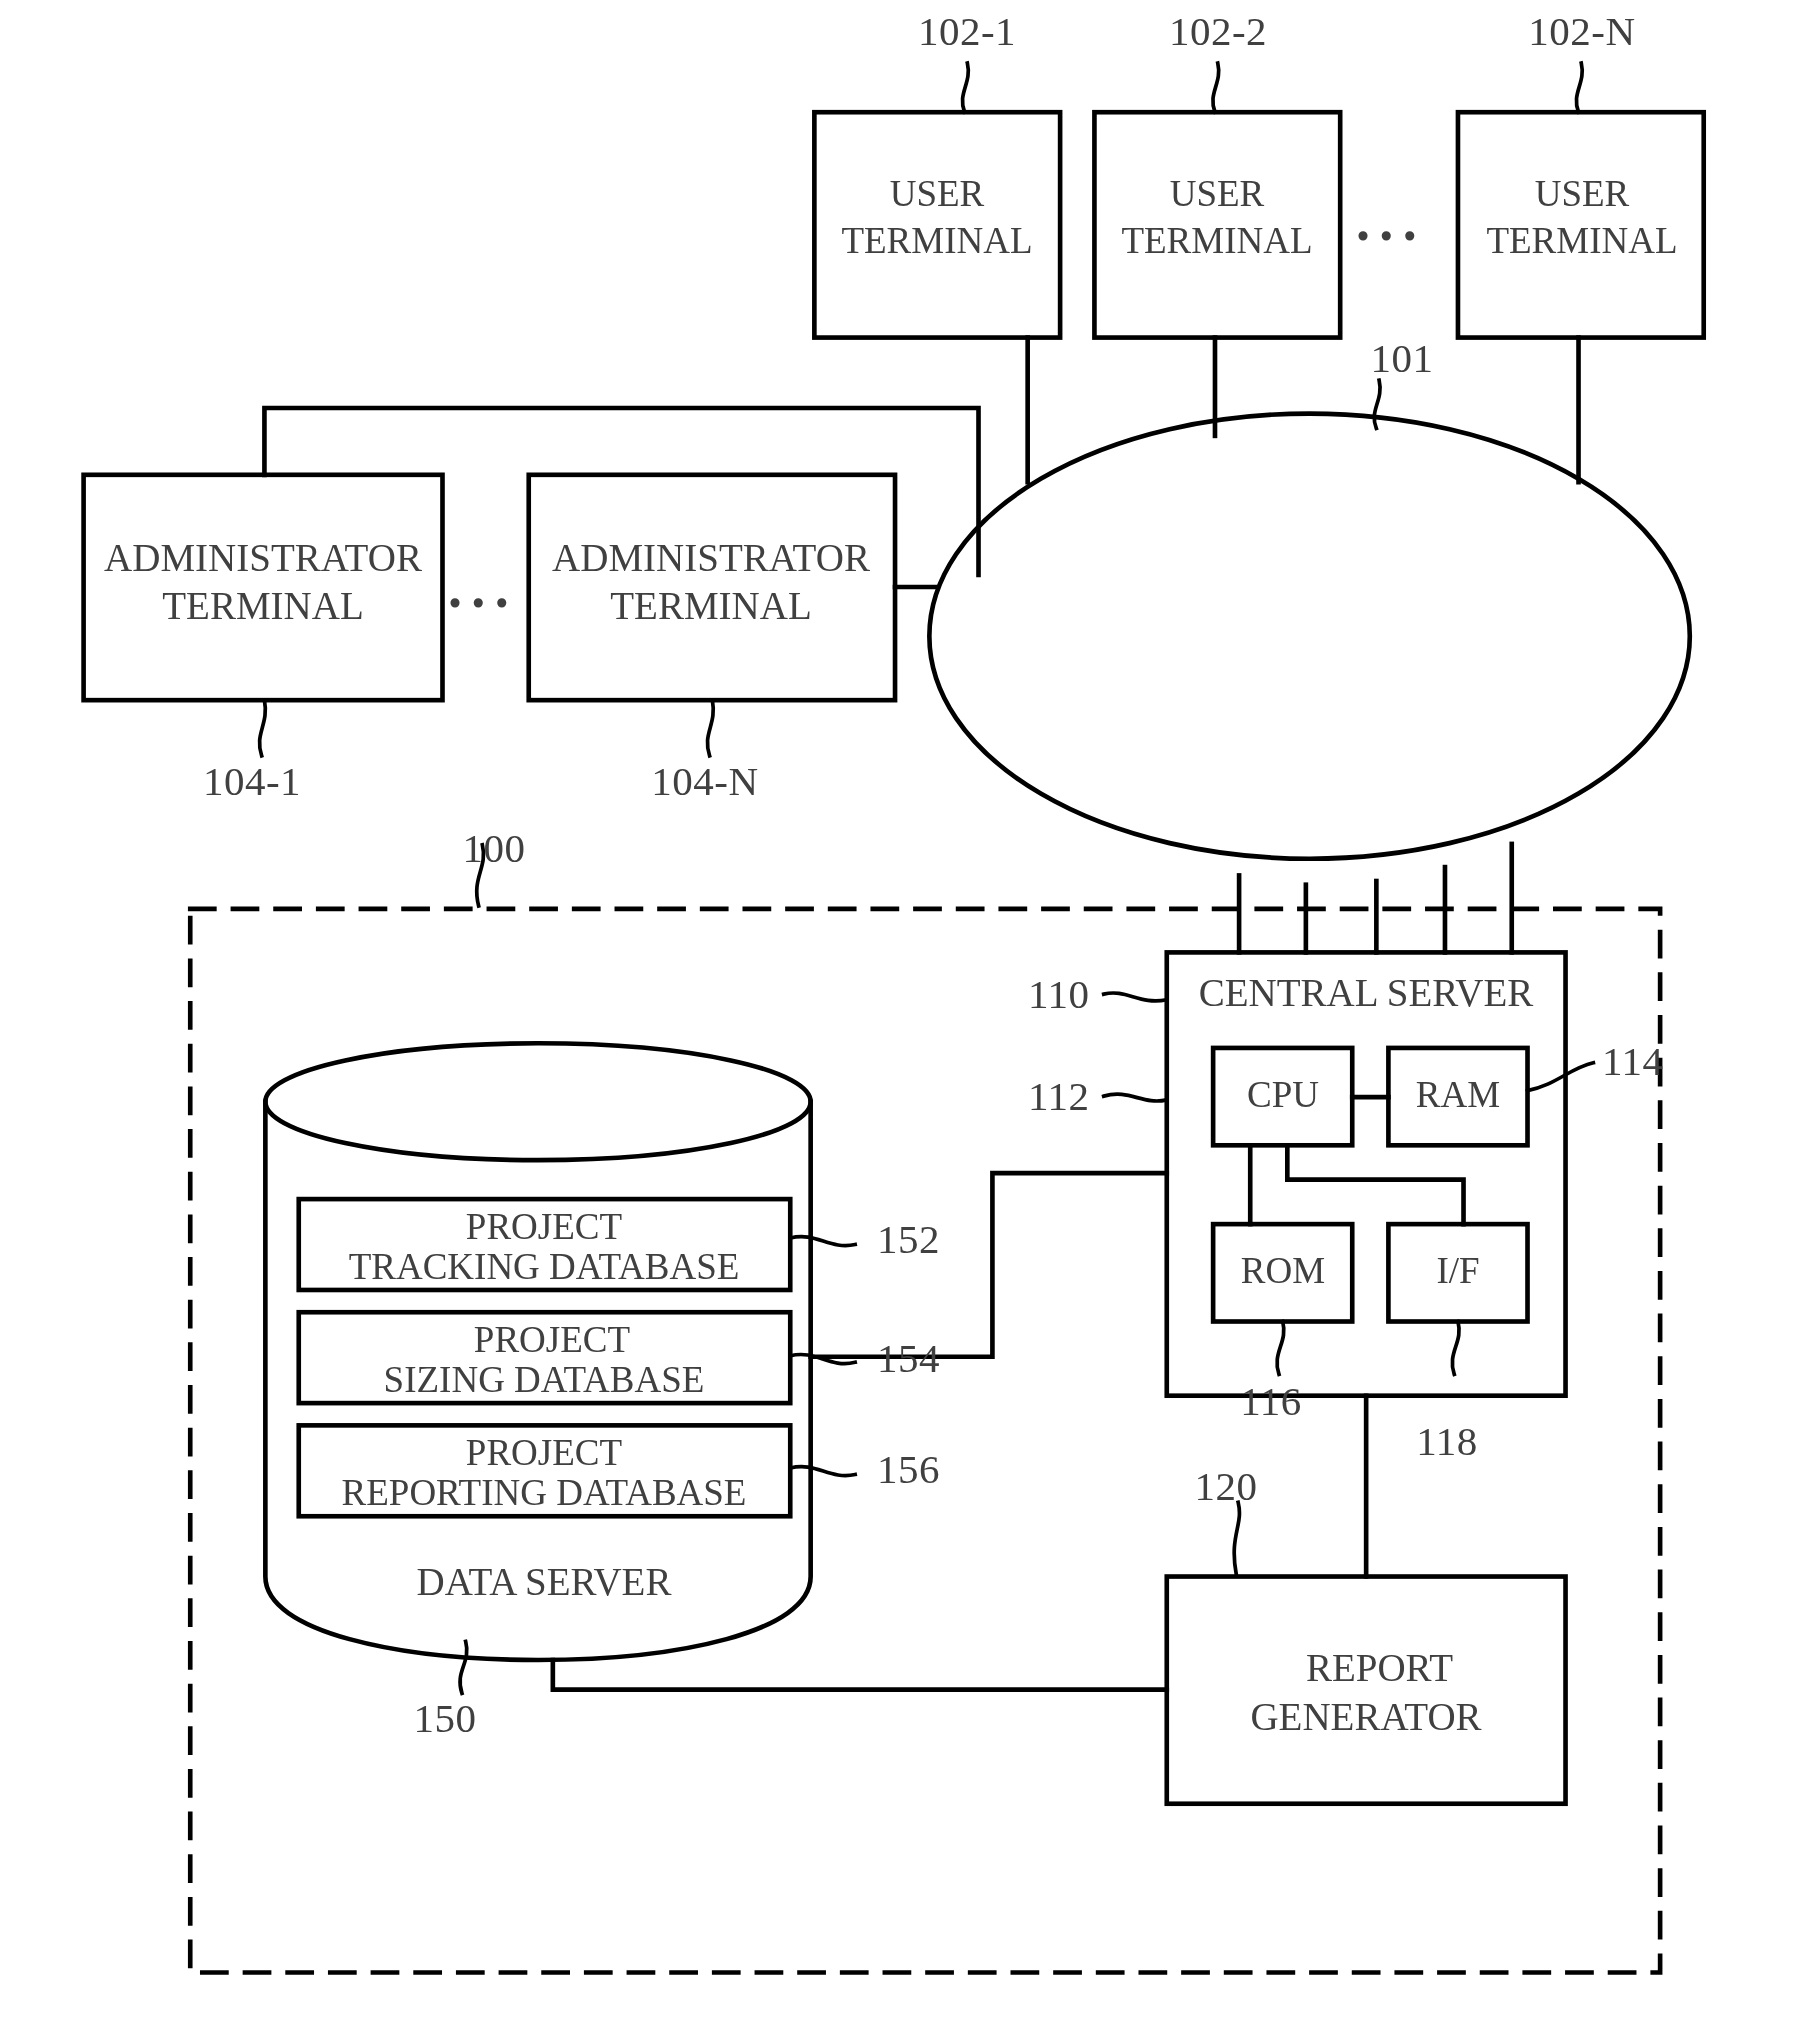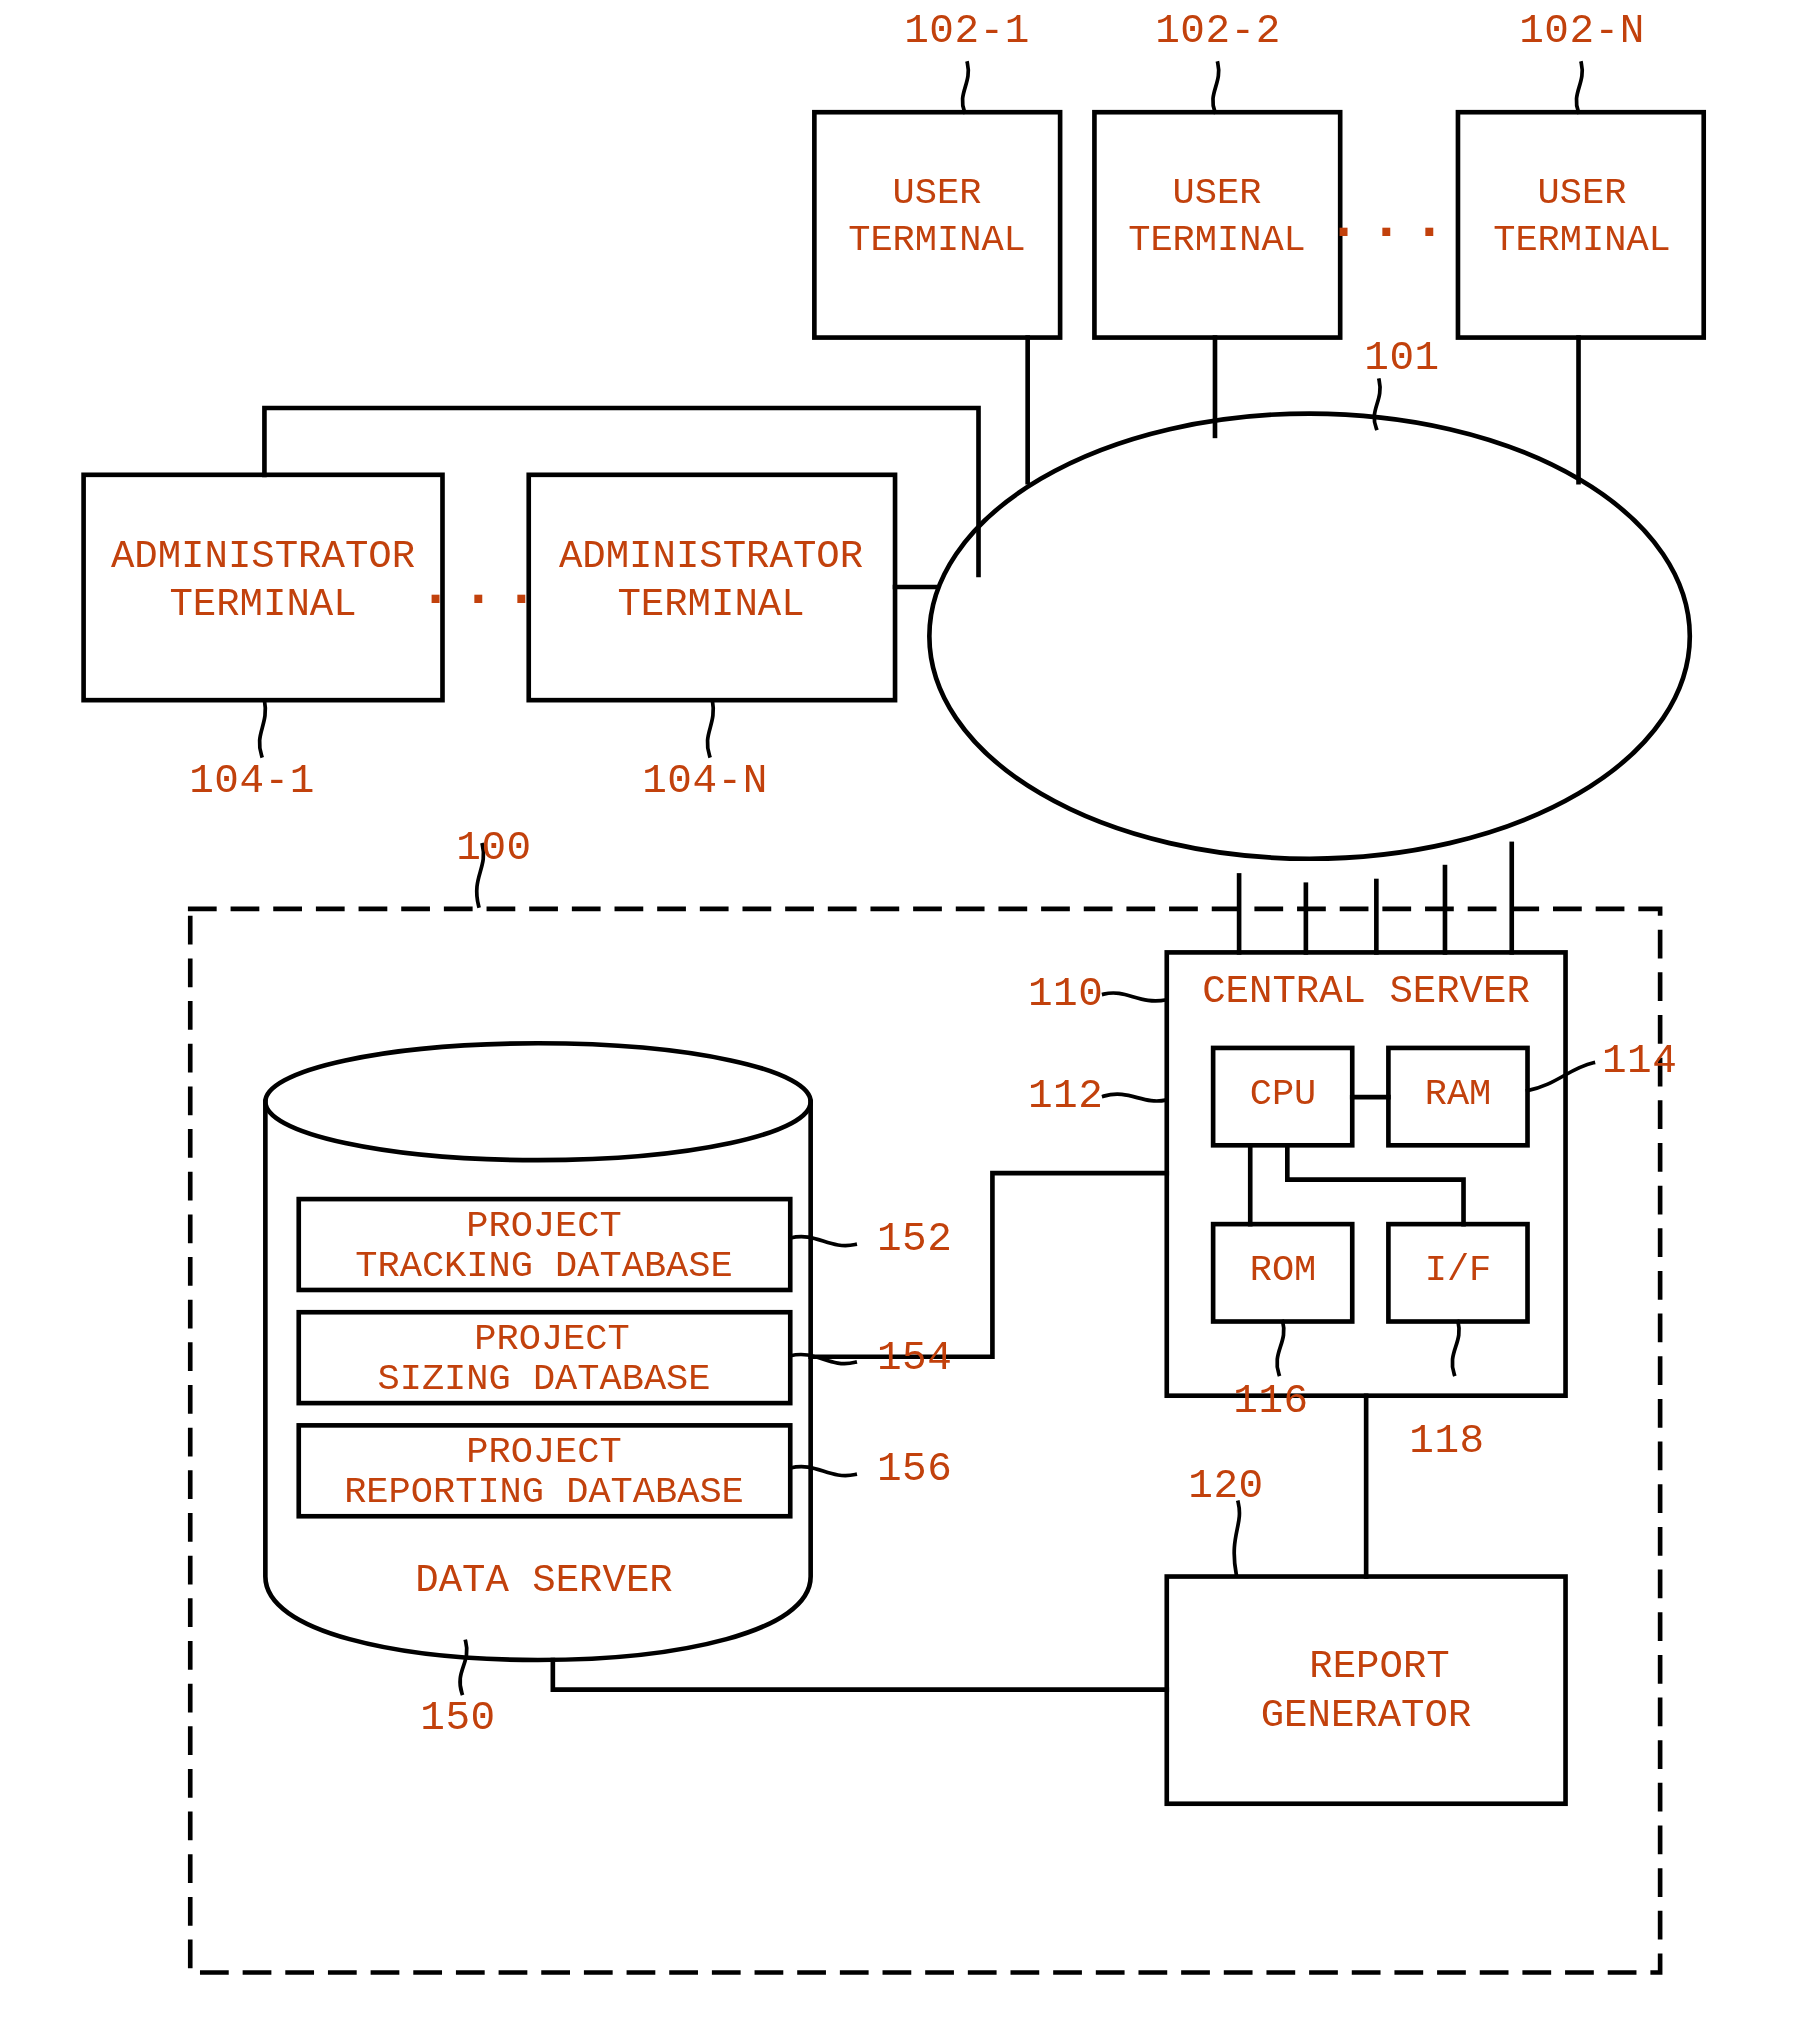--- a/index.html
+++ b/index.html
@@ -1,20 +1,20 @@
 <!DOCTYPE html>
 <html style="font-size:15px"><head>
 <meta charset="utf-8">
 <style>
   html,body{margin:0;padding:0;background:#ffffff;}
   body{width:1804px;height:2043px;position:relative;overflow:hidden;
        font-family:"Liberation Sans", sans-serif;color:#000;}
   #stage{position:absolute;left:0;top:0;width:1804px;height:2043px;}
   svg#canvas{position:absolute;left:0;top:0;width:1804px;height:2043px;}
-  .lbl{position:absolute;font-family:Liberation Mono, monospace;color:#c2410c;
+  .lbl{position:absolute;font-family:Liberation Serif, serif;color:#404040;
        white-space:nowrap;line-height:1.12;}
   .ref{font-size:41px;letter-spacing:0.5px;}
   .boxtxt{font-size:37px;text-align:center;}
   .bigtxt{font-size:39px;text-align:center;}
   .ctr{transform:translateX(-50%);}
   .dots{font-size:56px;letter-spacing:9.3px;font-weight:bold;}
 </style>
 </head>
 <body>
 
@@ -145,21 +145,21 @@
   <div class="lbl boxtxt ctr" style="left:544px;top:1246px;width:482px;">TRACKING DATABASE</div>
 
   <div class="lbl boxtxt ctr" style="left:552px;top:1319px;width:482px;">PROJECT</div>
   <div class="lbl boxtxt ctr" style="left:544px;top:1359px;width:482px;">SIZING DATABASE</div>
 
   <div class="lbl boxtxt ctr" style="left:544px;top:1432px;width:482px;">PROJECT</div>
   <div class="lbl boxtxt ctr" style="left:544px;top:1472px;width:492px;text-align:center;">REPORTING DATABASE</div>
 
   <div class="lbl bigtxt ctr" style="left:544px;top:1560px;width:399px;">DATA SERVER</div>
 
-  <div class="lbl ref ctr" style="left:445px;top:1696px;margin-left:13px;">150</div>
+  <div class="lbl ref ctr" style="left:445px;top:1696px;">150</div>
 
   <div class="lbl ref" style="left:877px;top:1217px;">152</div>
   <div class="lbl ref" style="left:877px;top:1336px;">154</div>
   <div class="lbl ref" style="left:877px;top:1447px;">156</div>
 
   <div class="lbl ref ctr" style="left:1226px;top:1464px;">120</div>
   <div class="lbl bigtxt ctr" style="left:1366px;top:1646px;width:399px;padding-left:27px;">REPORT</div>
   <div class="lbl bigtxt ctr" style="left:1366px;top:1695px;width:399px;">GENERATOR</div>
 
 </div>

